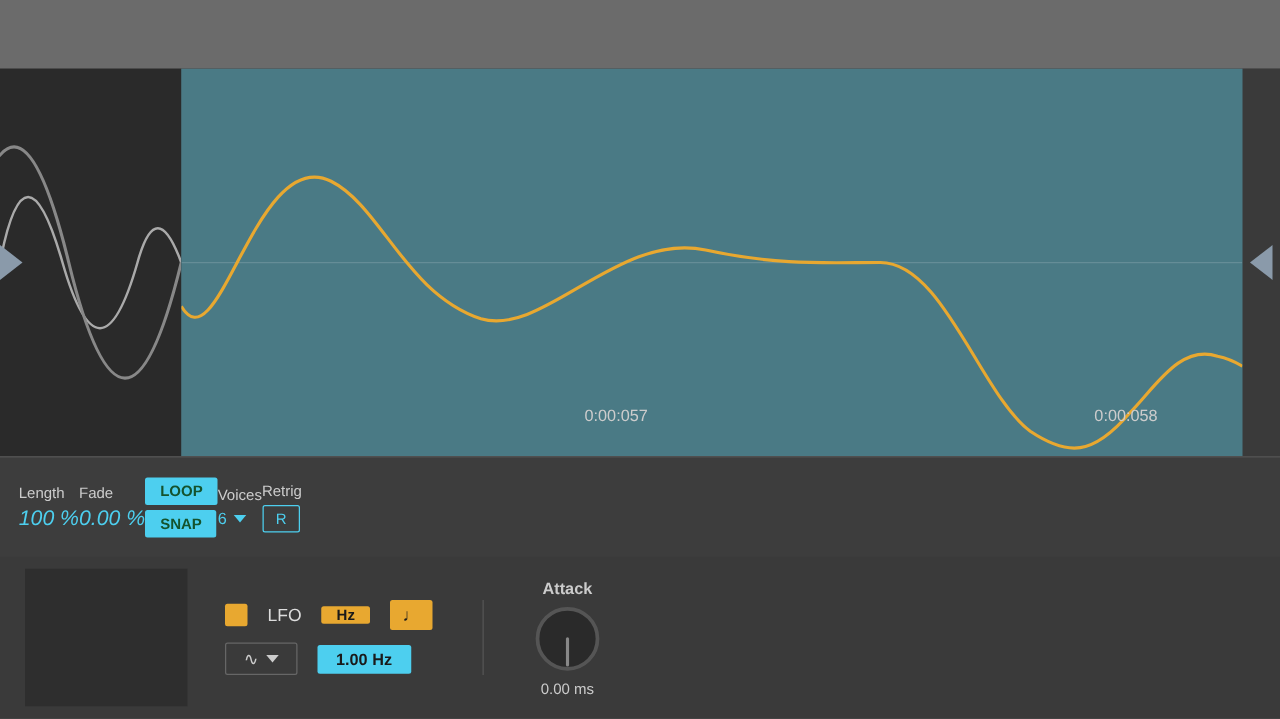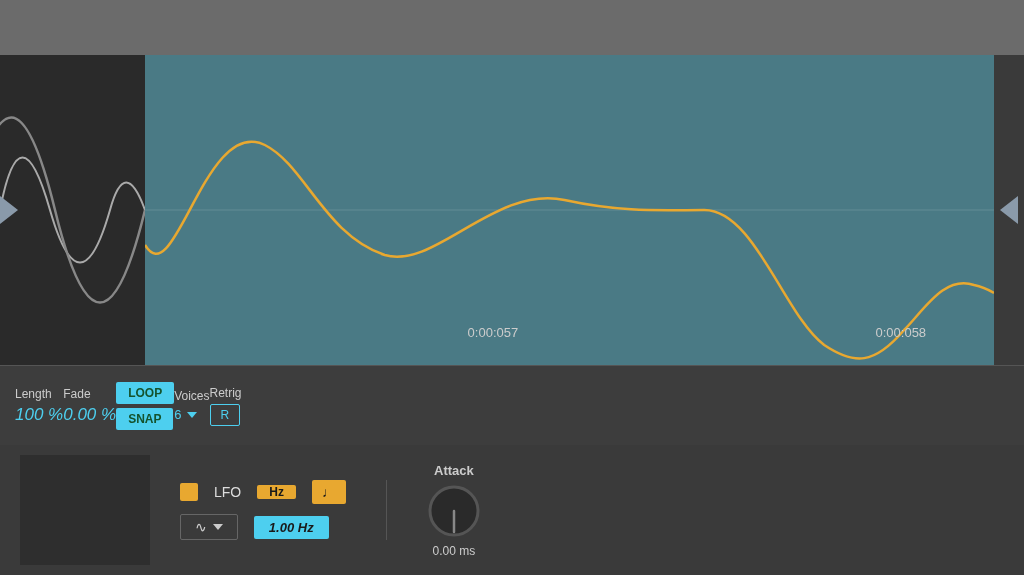--- a/index.html
+++ b/index.html
@@ -254,21 +254,20 @@
     .hz-input {
       background: #4dcfef;
       color: #1a1a1a;
       border: none;
       padding: 4px 12px;
       font-size: 13px;
       font-weight: bold;
       border-radius: 2px;
       width: 75px;
       text-align: center;
-      font-style: italic;
     }
 
     .knob-group {
       display: flex;
       flex-direction: column;
       align-items: center;
       gap: 4px;
     }
 
     .knob-label {

